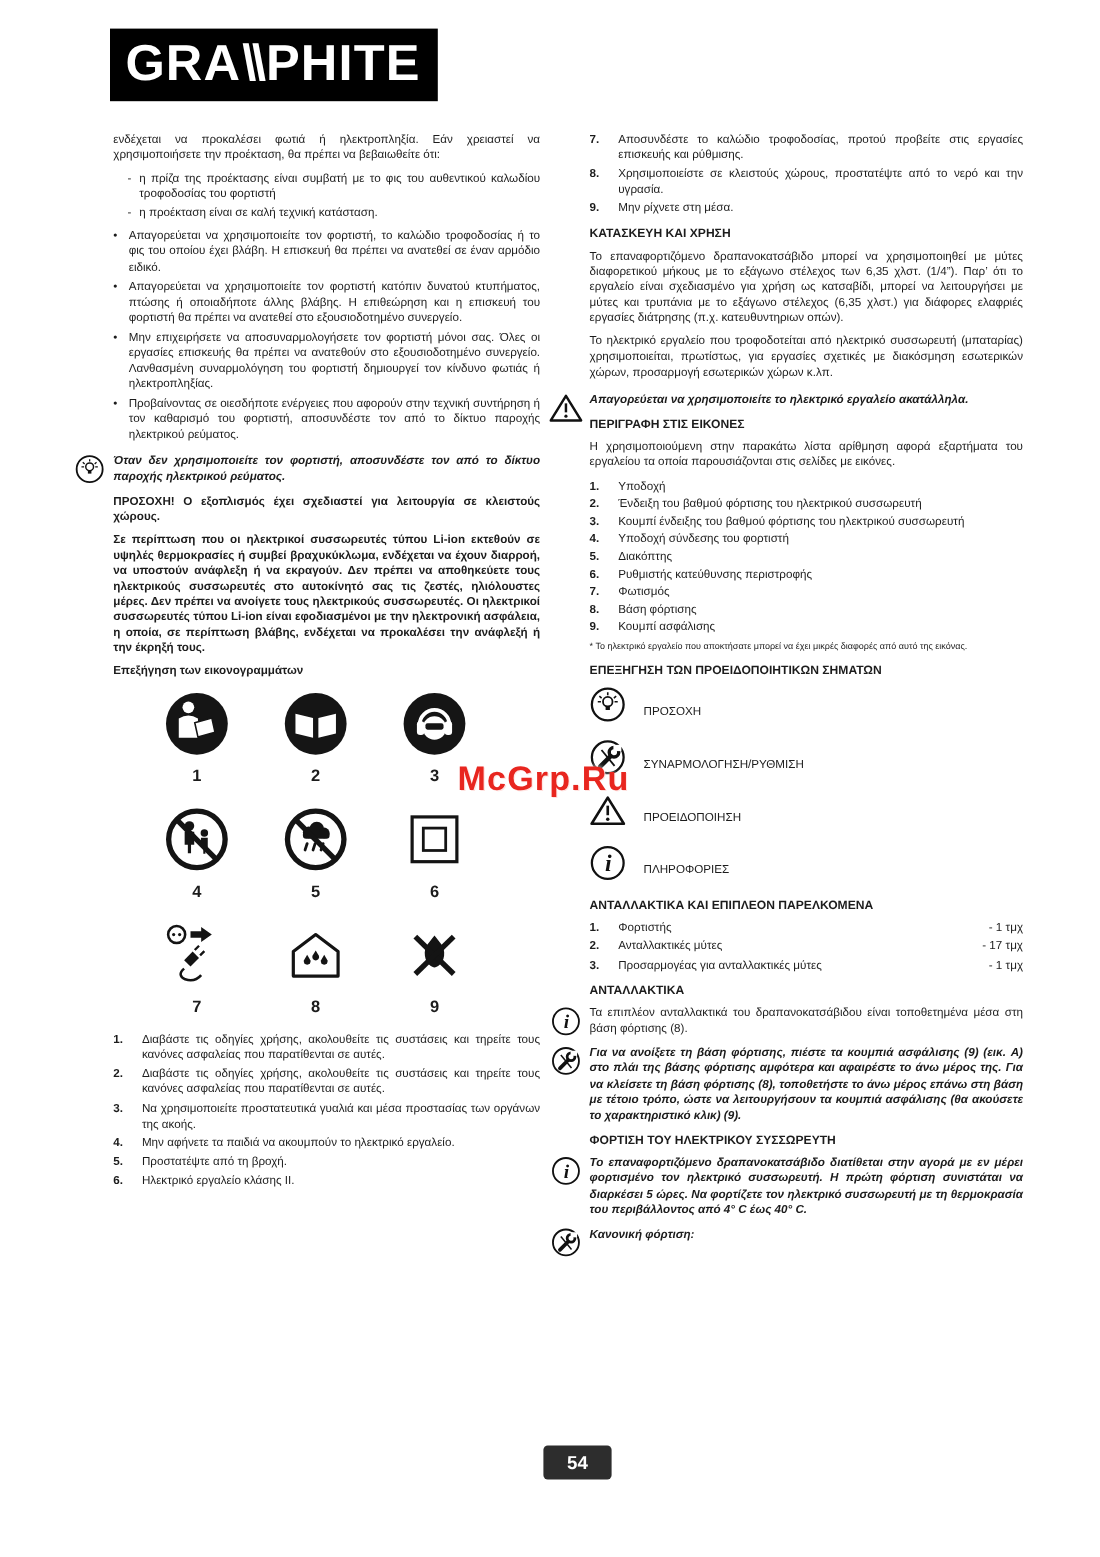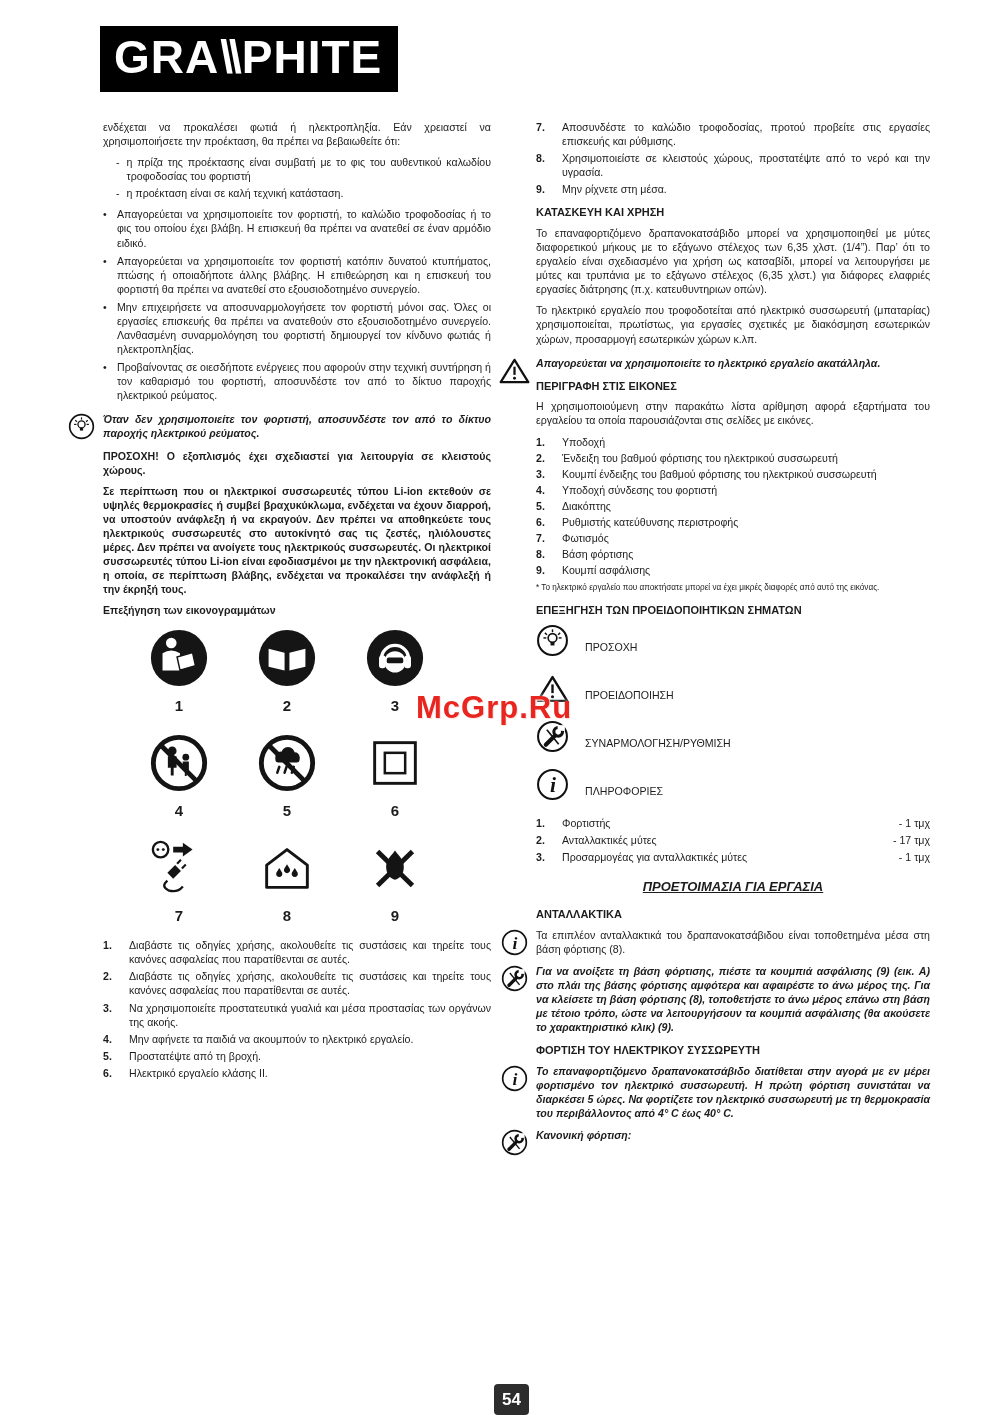--- a/index.html
+++ b/index.html
@@ -73,21 +73,21 @@
     text-align:center; font-weight:bold; font-style:italic;
     font-size:13px; text-decoration:underline; margin:14px 0 12px;
   }
 
   .watermark {
     position:absolute; left:416px; top:690px;
     color:#e8261f; font-weight:bold; font-size:31px; letter-spacing:1px;
     text-shadow:0 0 5px #ffffff, 1px 1px 0 #ffd9d6;
   }
   .pagenum {
-    position:absolute; left:494px; top:1384px; width:35px; height:31px;
+    position:absolute; left:494px; top:1314px; width:62px; height:31px;
     background:#2d2d2d; border-radius:4px; color:#fff;
     font-weight:bold; font-size:17px; display:flex; align-items:center; justify-content:center;
   }
   .defs-hidden { position:absolute; width:0; height:0; overflow:hidden; }
 </style>
 </head>
 <body>
 
 <div class="page">
 
@@ -369,58 +369,58 @@
 
     <h3 class="heading">ΕΠΕΞΗΓΗΣΗ ΤΩΝ ΠΡΟΕΙΔΟΠΟΙΗΤΙΚΩΝ ΣΗΜΑΤΩΝ</h3>
     <div class="legend">
       <div class="legend-row">
         <svg class="licon">
             <use href="#icon-bulb"></use>
           </svg>
         <span>ΠΡΟΣΟΧΗ</span>
       </div>
       <div class="legend-row">
+        <svg class="licon">
+            <use href="#icon-wrench"></use>
+          </svg>
+        <span>ΣΥΝΑΡΜΟΛΟΓΗΣΗ/ΡΥΘΜΙΣΗ</span>
+      </div>
+      <div class="legend-row">
         <svg class="licon tri">
             <use href="#icon-warning"></use>
           </svg>
         <span>ΠΡΟΕΙΔΟΠΟΙΗΣΗ</span>
-      </div>
-      <div class="legend-row">
-        <svg class="licon">
-            <use href="#icon-wrench"></use>
-          </svg>
-        <span>ΣΥΝΑΡΜΟΛΟΓΗΣΗ/ΡΥΘΜΙΣΗ</span>
       </div>
       <div class="legend-row">
         <svg class="licon">
             <use href="#icon-info"></use>
           </svg>
         <span>ΠΛΗΡΟΦΟΡΙΕΣ</span>
       </div>
     </div>
 
+    <h3 class="heading">ΑΝΤΑΛΛΑΚΤΙΚΑ ΚΑΙ ΕΠΙΠΛΕΟΝ ΠΑΡΕΛΚΟΜΕΝΑ</h3>
     <div style="margin-bottom:6px;">
       <div class="acc-row">
         <span class="num">1.</span>
         <span class="aname">Φορτιστής</span>
         <span class="aqty">- 1 τμχ</span>
       </div>
       <div class="acc-row">
         <span class="num">2.</span>
         <span class="aname">Ανταλλακτικές μύτες</span>
         <span class="aqty">- 17 τμχ</span>
       </div>
       <div class="acc-row">
         <span class="num">3.</span>
         <span class="aname">Προσαρμογέας για ανταλλακτικές μύτες</span>
         <span class="aqty">- 1 τμχ</span>
       </div>
     </div>
 
-    <h2 class="center-heading">ΠΡΟΕΤΟΙΜΑΣΙΑ ΓΙΑ ΕΡΓΑΣΙΑ</h2>
 
     <h3 class="heading">ΑΝΤΑΛΛΑΚΤΙΚΑ</h3>
     <div class="note">
       <svg class="micon">
           <use href="#icon-info"></use>
         </svg>
       <p class="just">Τα επιπλέον ανταλλακτικά του δραπανοκατσάβιδου είναι τοποθετημένα μέσα στη βάση φόρτισης (8).</p>
     </div>
     <div class="note">
       <svg class="micon">

